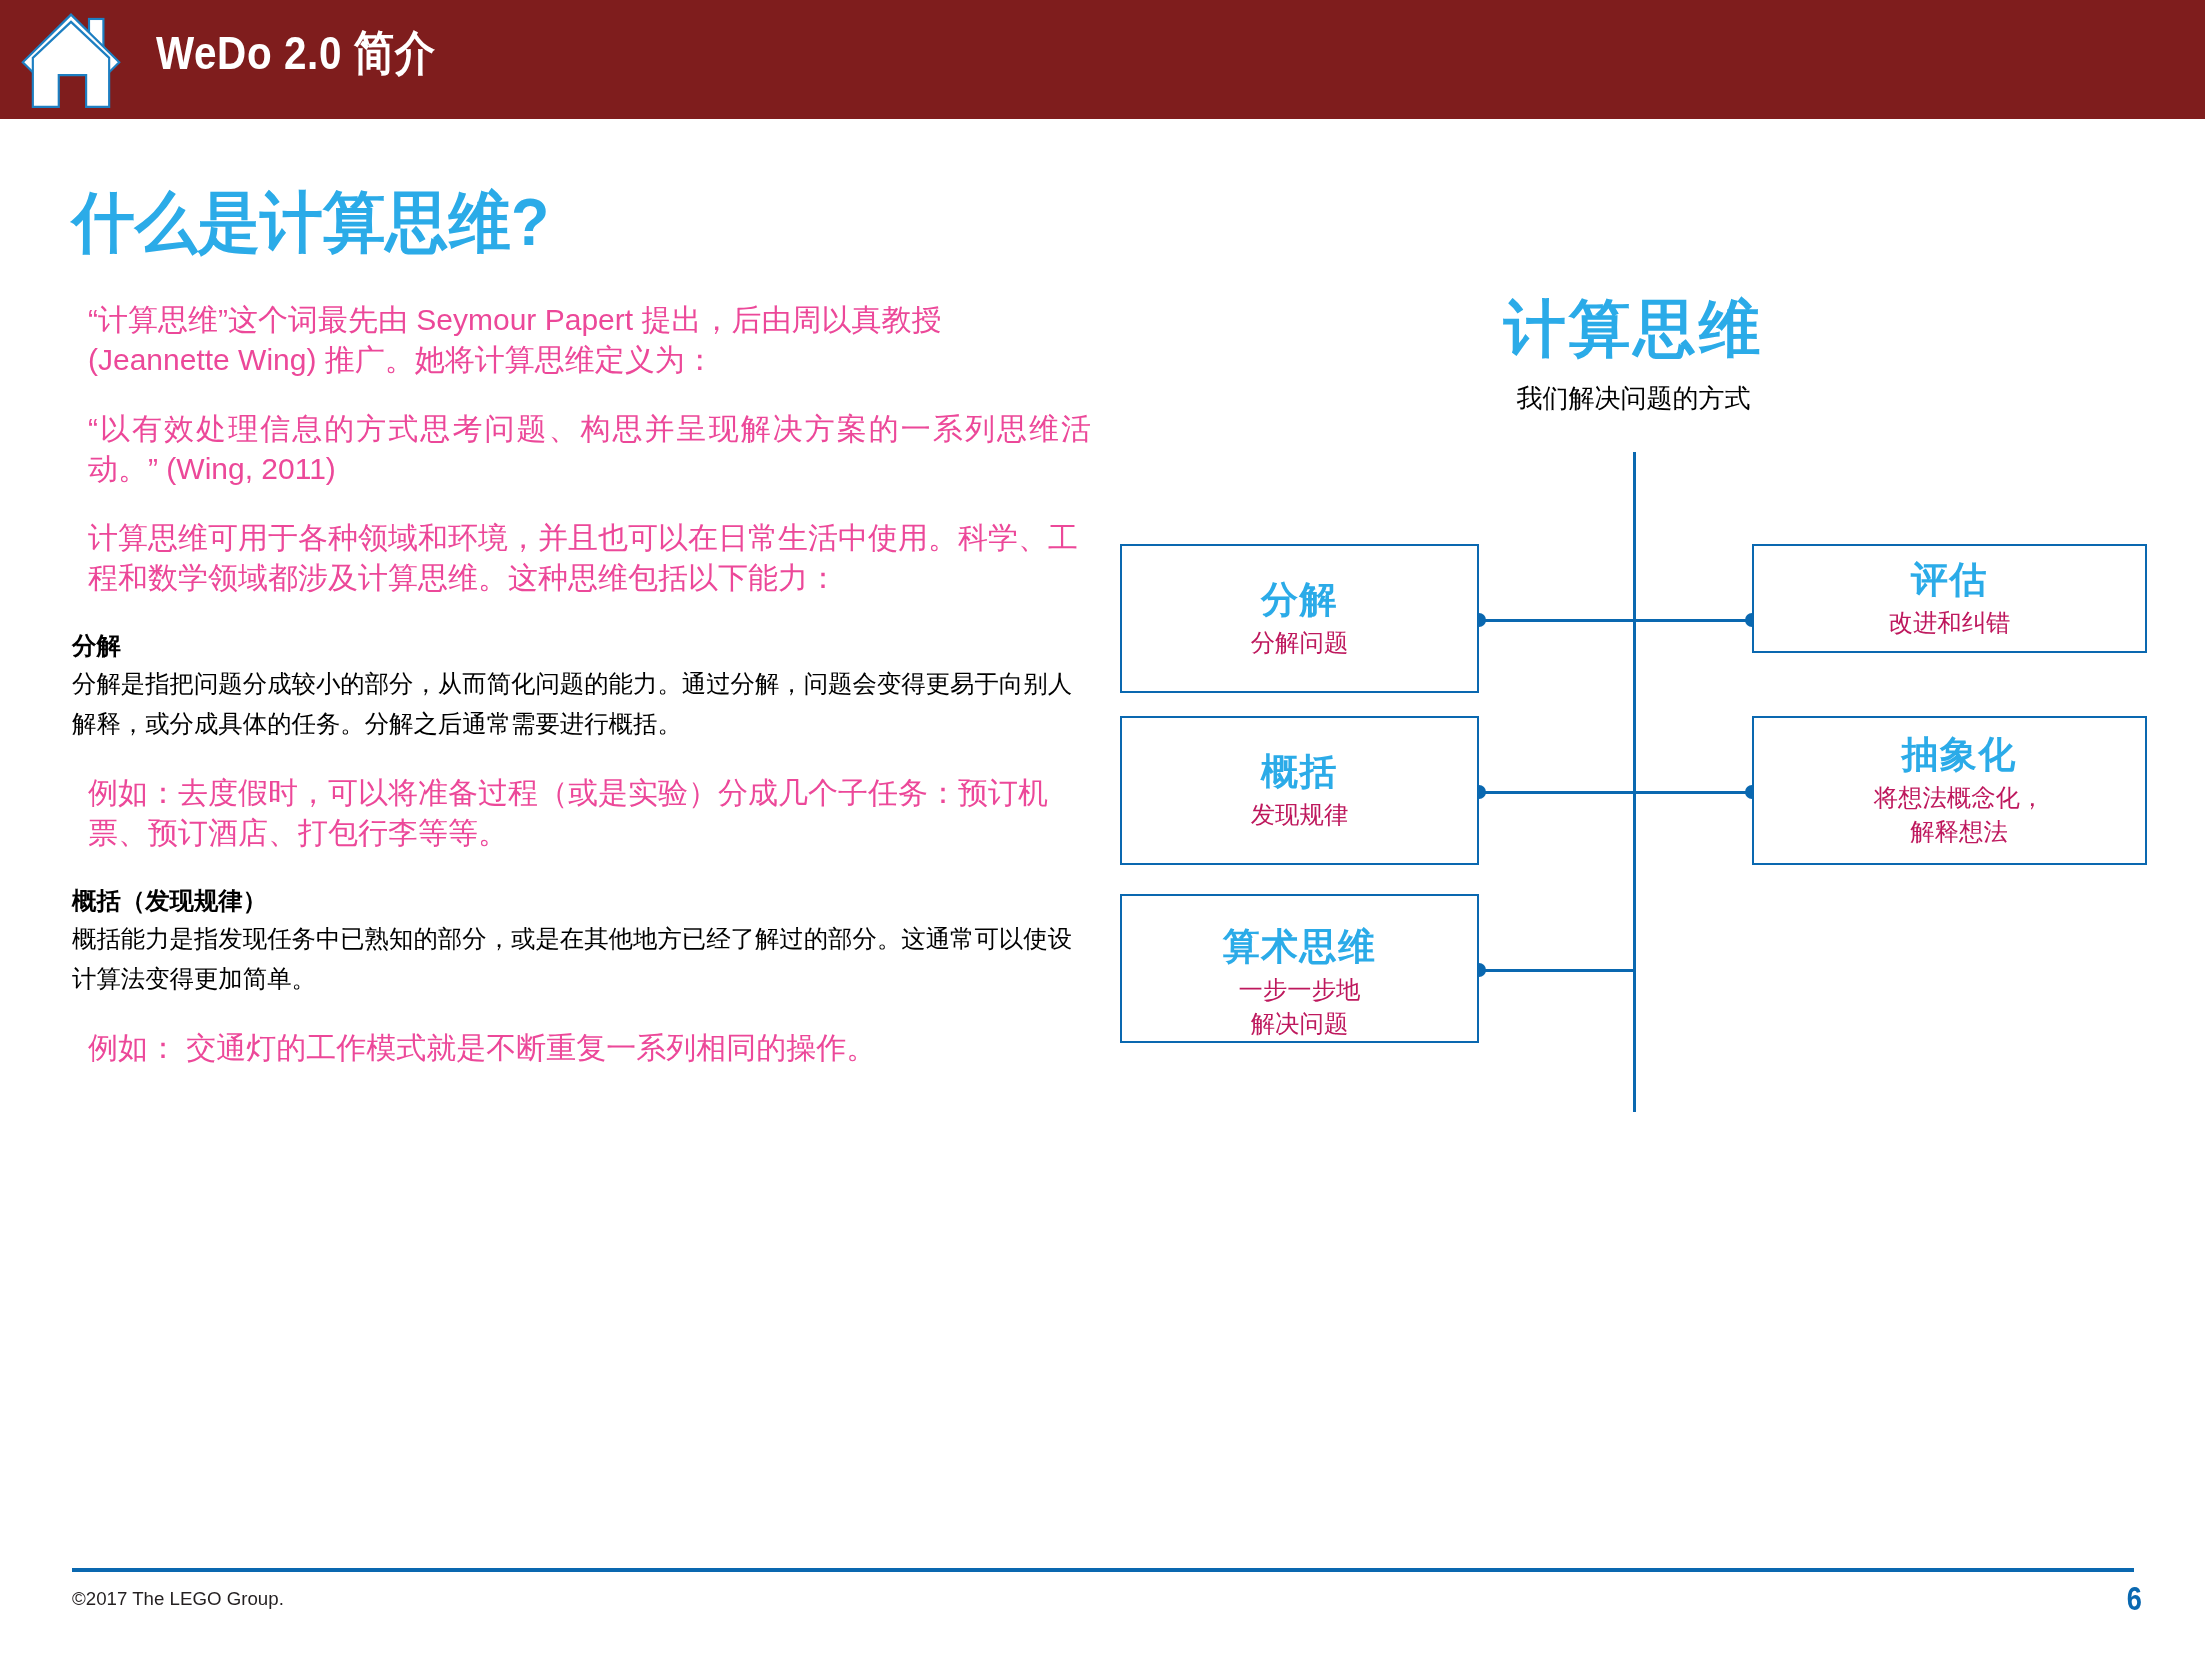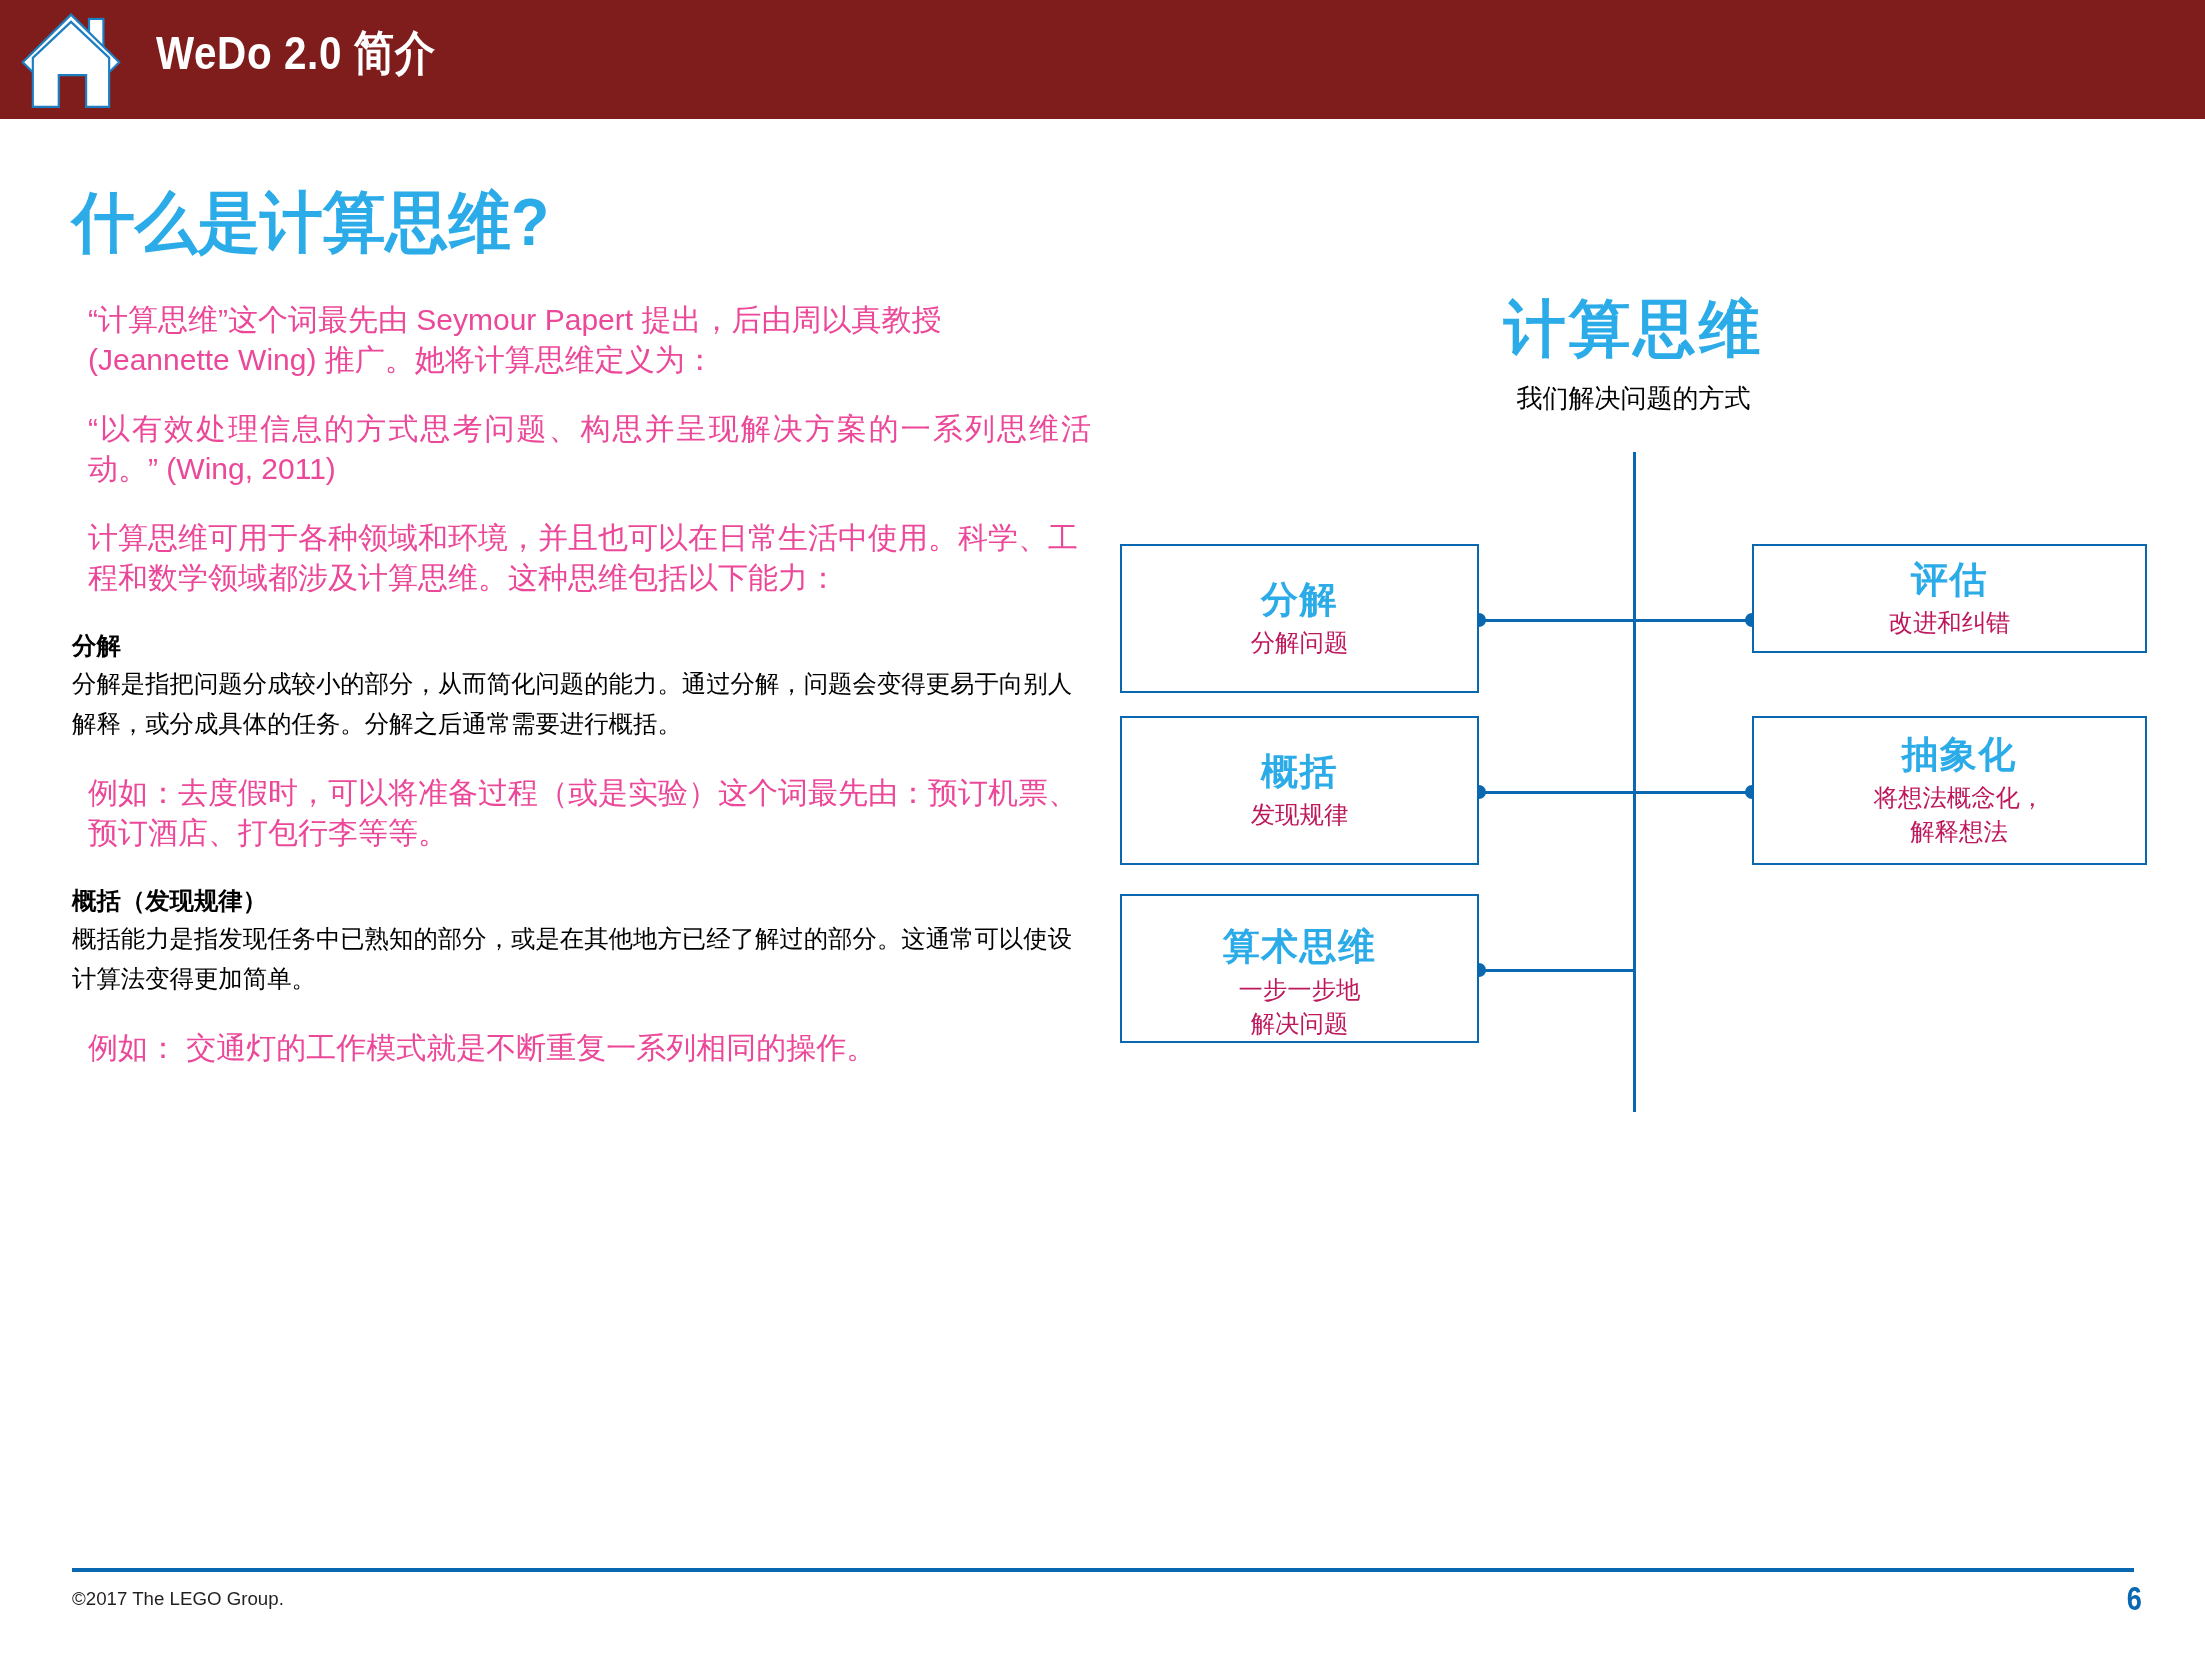--- a/index.html
+++ b/index.html
@@ -197,21 +197,21 @@
 
 <div class="page-title">什么是计算思维?</div>
 
 <div class="body-col">
   <p class="para">“计算思维”这个词最先由 Seymour Papert 提出，后由周以真教授 (Jeannette Wing) 推广。她将计算思维定义为：</p>
   <p class="para justify">“以有效处理信息的方式思考问题、构思并呈现解决方案的一系列思维活动。” (Wing, 2011)</p>
   <p class="para">计算思维可用于各种领域和环境，并且也可以在日常生活中使用。科学、工程和数学领域都涉及计算思维。这种思维包括以下能力：</p>
 
   <h3 class="sub-head">分解</h3>
   <p class="sub-body">分解是指把问题分成较小的部分，从而简化问题的能力。通过分解，问题会变得更易于向别人解释，或分成具体的任务。分解之后通常需要进行概括。</p>
-  <p class="para">例如：去度假时，可以将准备过程（或是实验）这个词最先由：预订机票、预订酒店、打包行李等等。</p>
+  <p class="para">例如：去度假时，可以将准备过程（或是实验）分成几个子任务：预订机票、预订酒店、打包行李等等。</p>
 
   <h3 class="sub-head">概括（发现规律）</h3>
   <p class="sub-body">概括能力是指发现任务中已熟知的部分，或是在其他地方已经了解过的部分。这通常可以使设计算法变得更加简单。</p>
   <p class="para">例如： 交通灯的工作模式就是不断重复一系列相同的操作。</p>
 </div>
 
 <div class="diagram">
   <div class="diagram-title">计算思维</div>
   <div class="diagram-subtitle">我们解决问题的方式</div>
 

